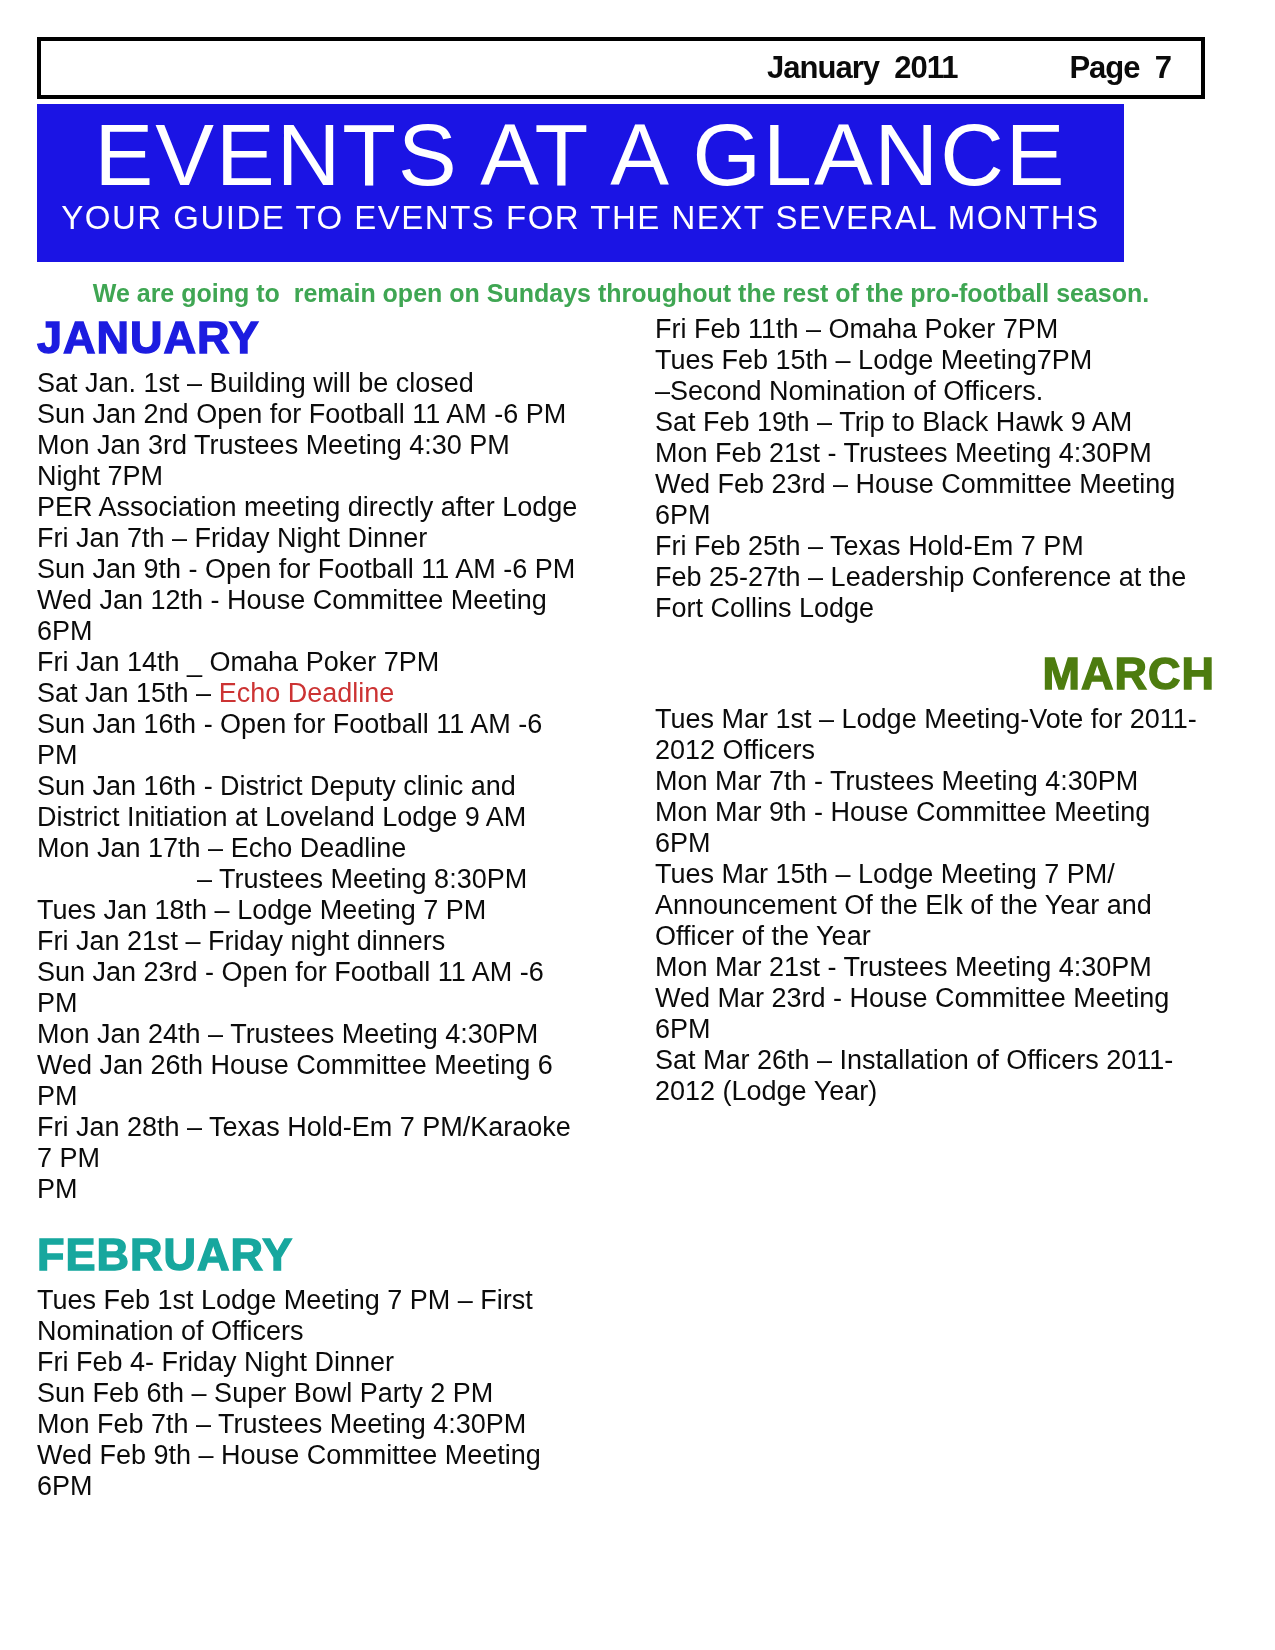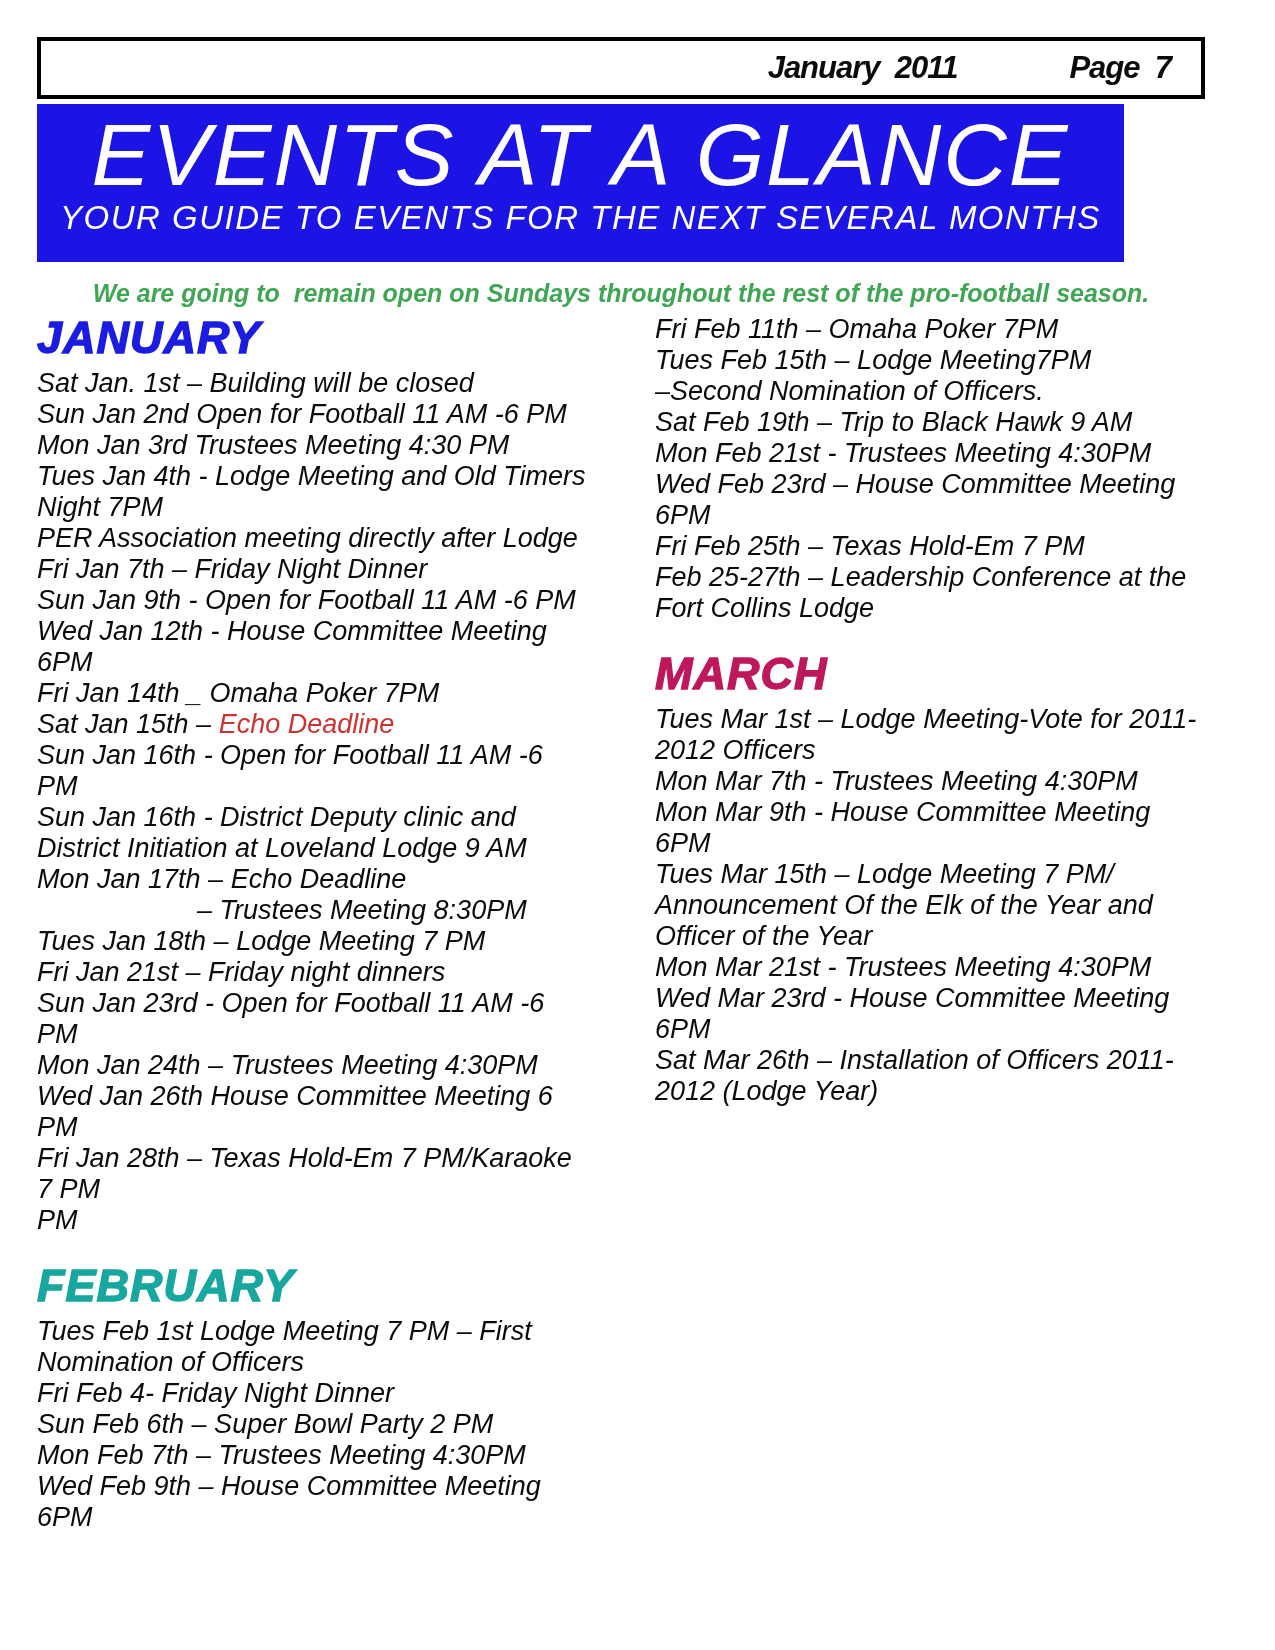--- a/index.html
+++ b/index.html
@@ -10,21 +10,21 @@
     --red:#cc3333;
   }
   *{box-sizing:border-box;}
   html,body{margin:0;padding:0;}
   body{
     width:1275px;height:1650px;background:#ffffff;
     font-family:"Liberation Sans","DejaVu Sans",sans-serif;
     color:var(--body-text);
     -webkit-font-smoothing:antialiased;
   }
-  .page{position:relative;width:1242px;height:1650px;overflow:hidden;font-style:italic;}
+  .page{position:relative;width:1242px;height:1650px;overflow:hidden;}
 
   
   .header-box{
     margin:37px 37px 0 37px;
     border:4px solid #000;
     height:62px;
     display:flex;align-items:center;justify-content:flex-end;
     gap:112px;padding-right:30px;
     font-weight:700;font-size:31px;letter-spacing:-1px;
   }
@@ -99,21 +99,20 @@
 
   <div class="notice">We are going to  remain open on Sundays throughout the rest of the pro-football season.</div>
 
   <div class="columns">
     <div class="col col-left">
         <div class="month-heading" style="color: rgb(28, 28, 224);">JANUARY</div>
         <div class="events">
           <div class="event-line"><span>Sat Jan. 1st – Building will be closed</span></div>
           <div class="event-line"><span>Sun Jan 2nd Open for Football 11 AM -6 PM</span></div>
           <div class="event-line"><span>Mon Jan 3rd Trustees Meeting 4:30 PM</span></div>
-          <div class="event-line"><span>Tues Jan 4th - Lodge Meeting and Old Timers</span></div>
           <div class="event-line"><span>Night 7PM</span></div>
           <div class="event-line"><span>PER Association meeting directly after Lodge</span></div>
           <div class="event-line"><span>Fri Jan 7th – Friday Night Dinner</span></div>
           <div class="event-line"><span>Sun Jan 9th - Open for Football 11 AM -6 PM</span></div>
           <div class="event-line"><span>Wed Jan 12th - House Committee Meeting</span></div>
           <div class="event-line"><span>6PM</span></div>
           <div class="event-line"><span>Fri Jan 14th _ Omaha Poker 7PM</span></div>
           <div class="event-line"><span>Sat Jan 15th – </span><span class="red">Echo Deadline</span></div>
           <div class="event-line"><span>Sun Jan 16th - Open for Football 11 AM -6</span></div>
           <div class="event-line"><span>PM</span></div>
@@ -149,21 +148,21 @@
           <div class="event-line"><span>Tues Feb 15th – Lodge Meeting7PM</span></div>
           <div class="event-line"><span>–Second Nomination of Officers.</span></div>
           <div class="event-line"><span>Sat Feb 19th – Trip to Black Hawk 9 AM</span></div>
           <div class="event-line"><span>Mon Feb 21st - Trustees Meeting 4:30PM</span></div>
           <div class="event-line"><span>Wed Feb 23rd – House Committee Meeting</span></div>
           <div class="event-line"><span>6PM</span></div>
           <div class="event-line"><span>Fri Feb 25th – Texas Hold-Em 7 PM</span></div>
           <div class="event-line"><span>Feb 25-27th – Leadership Conference at the</span></div>
           <div class="event-line"><span>Fort Collins Lodge</span></div>
         </div>
-        <div class="month-heading" style="color: #be185d;">MARCH</div>
+        <div class="month-heading" style="color: #4d7c0f; text-align: right;">MARCH</div>
         <div class="events">
           <div class="event-line"><span>Tues Mar 1st – Lodge Meeting-Vote for 2011-</span></div>
           <div class="event-line"><span>2012 Officers</span></div>
           <div class="event-line"><span>Mon Mar 7th - Trustees Meeting 4:30PM</span></div>
           <div class="event-line"><span>Mon Mar 9th - House Committee Meeting</span></div>
           <div class="event-line"><span>6PM</span></div>
           <div class="event-line"><span>Tues Mar 15th – Lodge Meeting 7 PM/</span></div>
           <div class="event-line"><span>Announcement Of the Elk of the Year and</span></div>
           <div class="event-line"><span>Officer of the Year</span></div>
           <div class="event-line"><span>Mon Mar 21st - Trustees Meeting 4:30PM</span></div>

